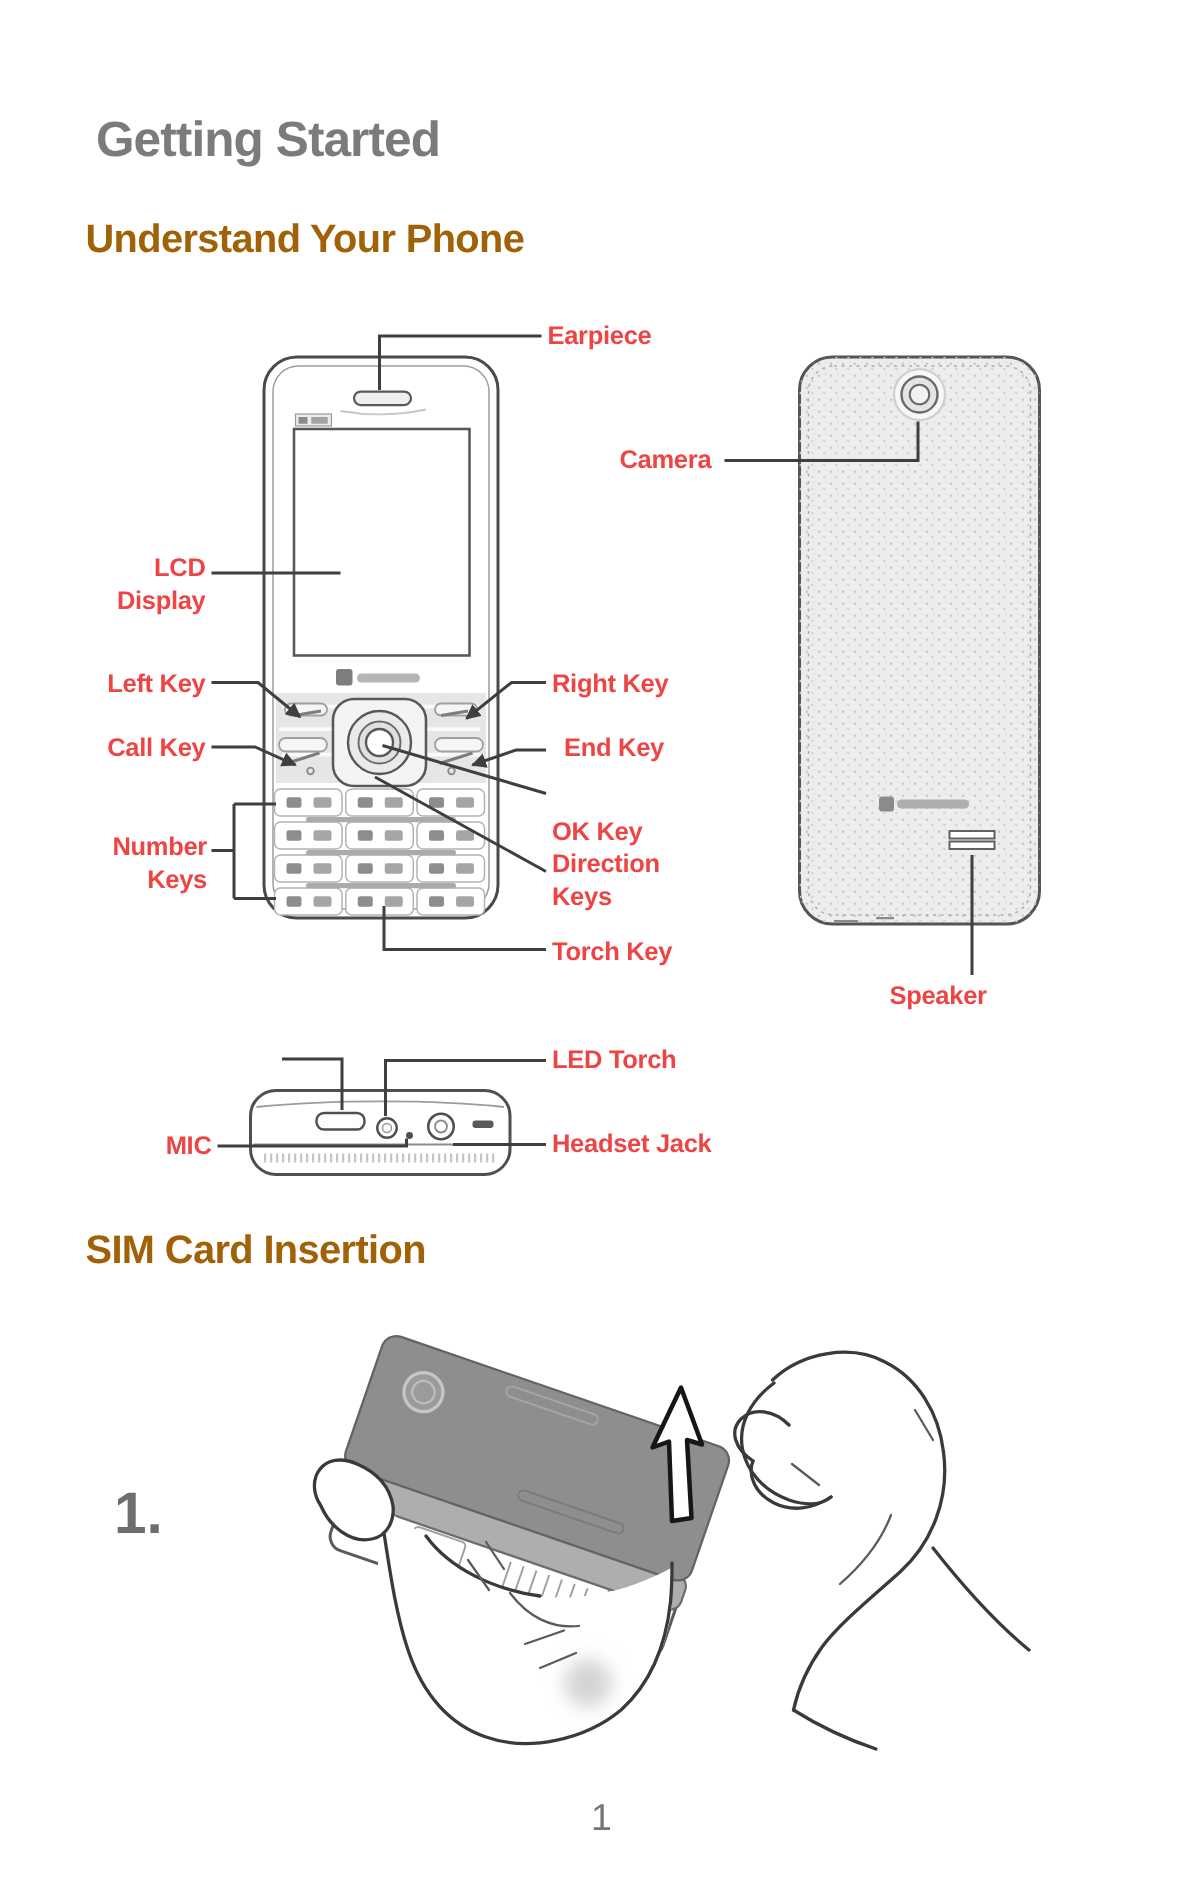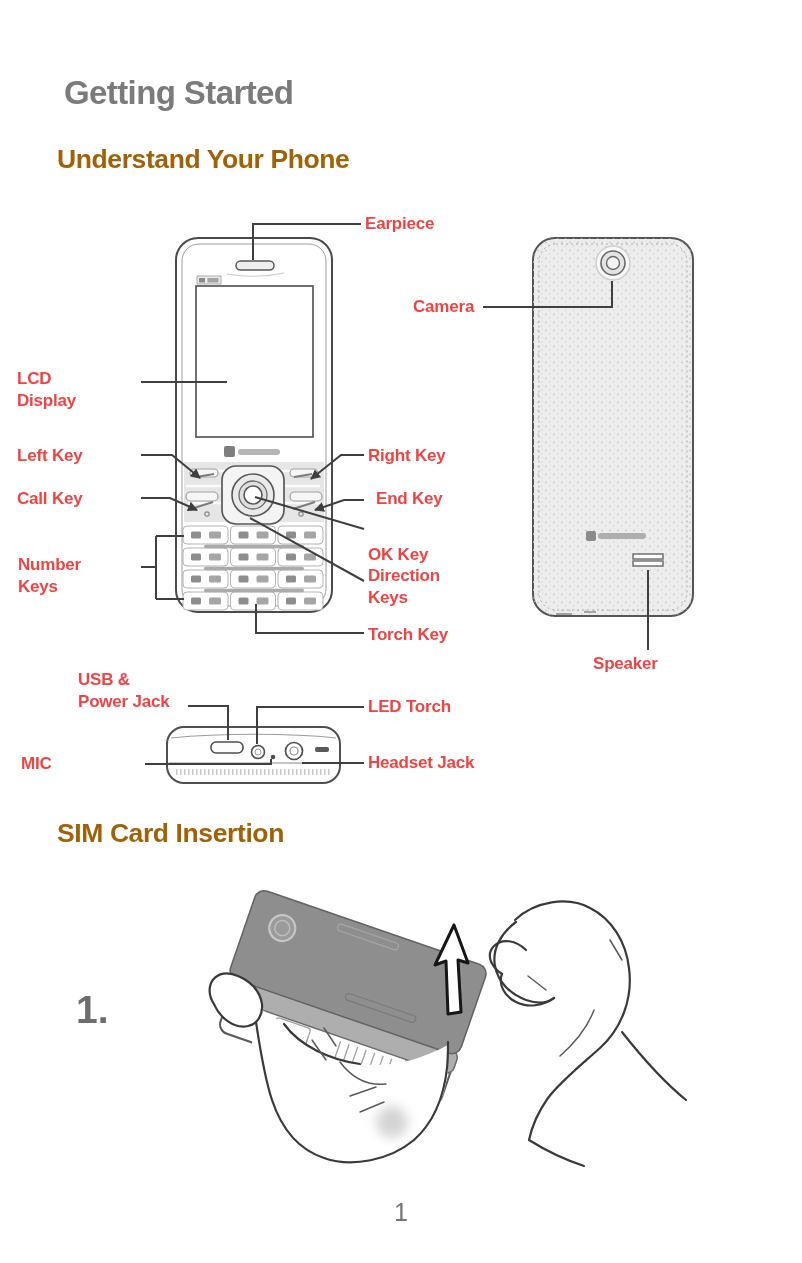--- a/index.html
+++ b/index.html
@@ -8,21 +8,21 @@
     overflow:hidden; font-family:"Liberation Sans", sans-serif;text-decoration:underline;
   }
   .art { position:absolute; left:0; top:0; z-index:1; }
   .txt { position:absolute; z-index:2; margin:0; }
   .h1 { left:64px; top:74px; font-size:33px; font-weight:700; color:#7b7b7b; letter-spacing:-0.6px; }
   .h2 { font-size:26.5px; font-weight:700; color:#a16207; letter-spacing:-0.4px; }
   .h2-understand { left:57px; top:144px; }
   .h2-sim { left:57px; top:818px; }
   .lbl { font-size:17px; line-height:1.32; font-weight:700; color:#ef4444; letter-spacing:-0.2px; white-space:nowrap; }
   .lbl .ln { display:block; }
-  .ra { text-align:left; width:120px; }
+  .ra { text-align:right; width:120px; }
   .step { left:76px; top:988px; font-size:39px; font-weight:700; color:#6e6e6e; }
   .pagenum { left:0; top:1198px; width:100%; text-align:center; font-size:25px; font-weight:400; color:#757575; }
   
   .lbl-earpiece { left:365px; top:213px; }
   .lbl-camera { left:413px; top:296px; }
   .lbl-lcd { right:665px; top:368px; }
   .lbl-leftkey { right:665px; top:445px; }
   .lbl-callkey { right:665px; top:488px; }
   .lbl-numkeys { right:664px; top:554px; }
   .lbl-usb { left:78px; top:669px; }
@@ -250,24 +250,20 @@
   </div>
 
   <div class="txt lbl ra lbl-leftkey">Left Key</div>
   <div class="txt lbl ra lbl-callkey">Call Key</div>
 
   <div class="txt lbl ra lbl-numkeys">
     <span class="ln">Number</span>
     <span class="ln">Keys</span>
   </div>
 
-  <div class="txt lbl lbl-usb">
-    <span class="ln">USB &amp;</span>
-    <span class="ln">Power Jack</span>
-  </div>
 
   <div class="txt lbl ra lbl-mic">MIC</div>
 
   <div class="txt lbl lbl-rightkey">Right Key</div>
   <div class="txt lbl lbl-endkey">End Key</div>
   <div class="txt lbl lbl-okkey">OK Key</div>
 
   <div class="txt lbl lbl-dirkeys">
     <span class="ln">Direction</span>
     <span class="ln">Keys</span>

